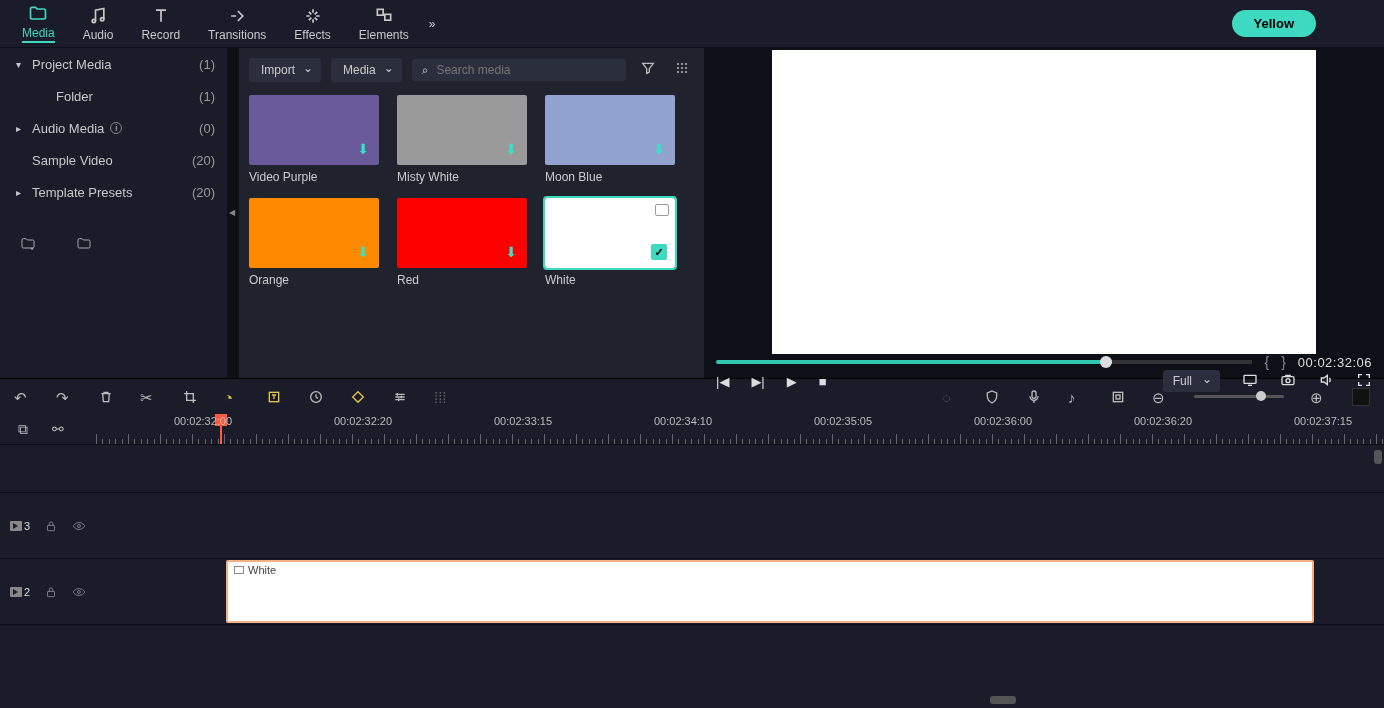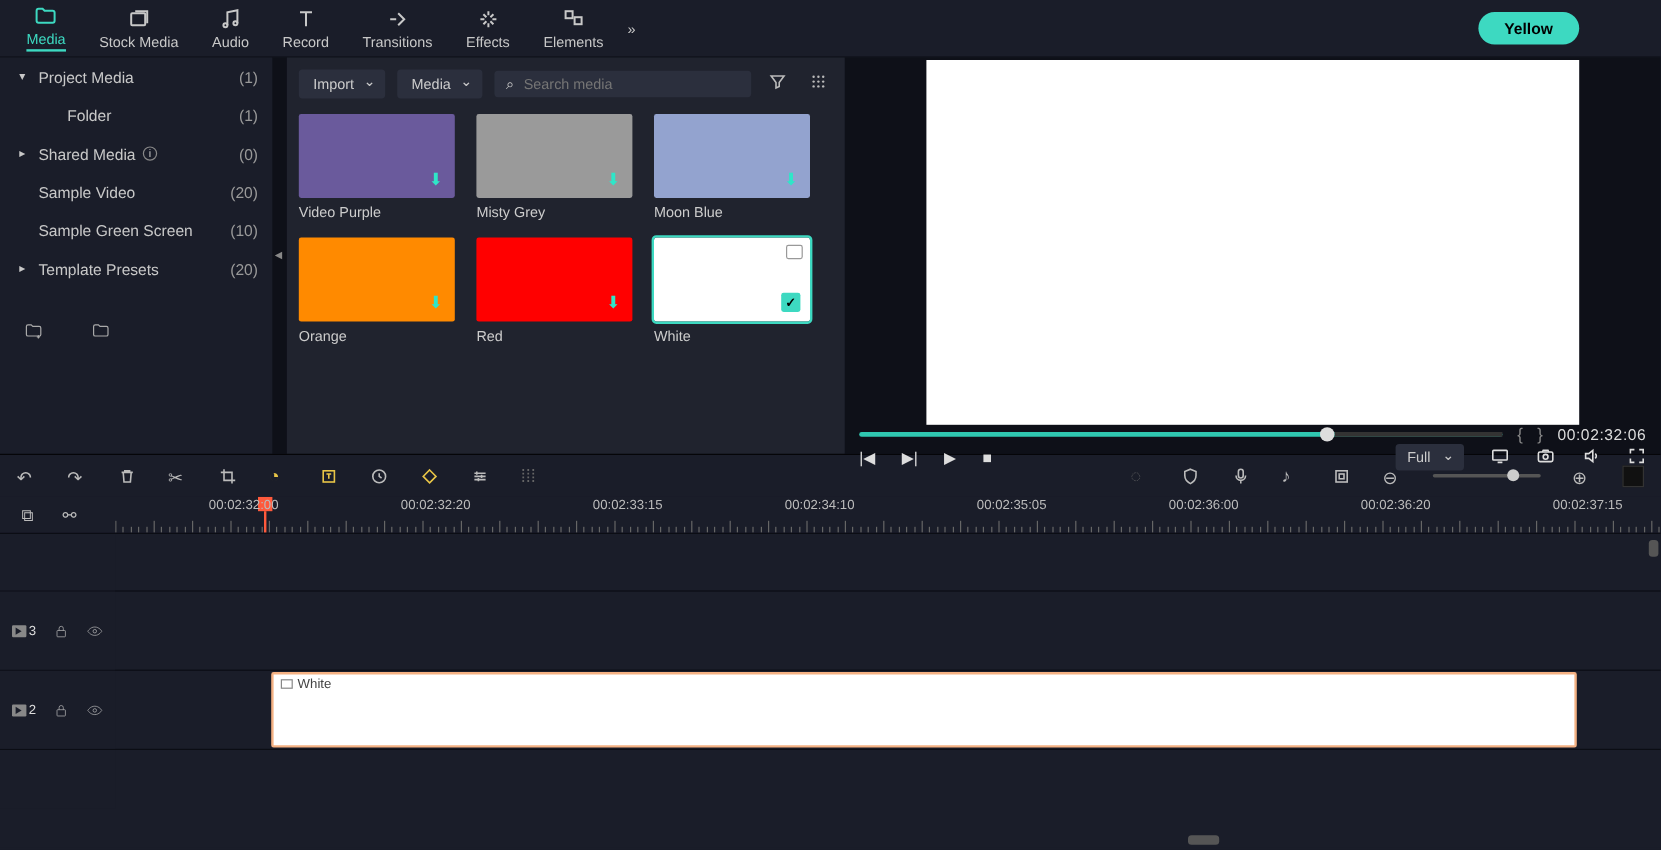--- a/index.html
+++ b/index.html
@@ -105,27 +105,20 @@
 
 <div class="top-tabs">
   <div class="tab active">
     <svg viewBox="0 0 24 24" fill="none" stroke="currentColor" stroke-width="2">
         <path d="M3 6a2 2 0 012-2h4l2 2h8a2 2 0 012 2v8a2 2 0 01-2 2H5a2 2 0 01-2-2V6z"></path>
       </svg>
     <span class="lbl">Media</span>
   </div>
   <div class="tab">
     <svg viewBox="0 0 24 24" fill="none" stroke="currentColor" stroke-width="2">
-        <rect x="4" y="6" width="14" height="12" rx="1"></rect>
-        <path d="M8 4h12v12"></path>
-      </svg>
-    <span class="lbl">Stock Media</span>
-  </div>
-  <div class="tab">
-    <svg viewBox="0 0 24 24" fill="none" stroke="currentColor" stroke-width="2">
         <path d="M9 18V5l10-2v13"></path>
         <circle cx="7" cy="18" r="2"></circle>
         <circle cx="17" cy="16" r="2"></circle>
       </svg>
     <span class="lbl">Audio</span>
   </div>
   <div class="tab">
     <svg viewBox="0 0 24 24" fill="none" stroke="currentColor" stroke-width="2">
         <path d="M6 5h12M12 5v14"></path>
       </svg>
@@ -163,33 +156,28 @@
           <span>Project Media</span>
           <span class="count">(1)</span>
         </div>
         <div class="side-item child">
           <span class="arrow"></span>
           <span>Folder</span>
           <span class="count">(1)</span>
         </div>
         <div class="side-item">
           <span class="arrow">▸</span>
-          <span>Shared Media</span> 
+          <span>Audio Media</span> 
           <span style="margin-left:6px;border:1px solid #888;border-radius:50%;width:12px;height:12px;display:inline-flex;align-items:center;justify-content:center;font-size:9px">i</span>
           <span class="count">(0)</span>
         </div>
         <div class="side-item">
           <span class="arrow"></span>
           <span>Sample Video</span>
           <span class="count">(20)</span>
-        </div>
-        <div class="side-item">
-          <span class="arrow"></span>
-          <span>Sample Green Screen</span>
-          <span class="count">(10)</span>
         </div>
         <div class="side-item">
           <span class="arrow">▸</span>
           <span>Template Presets</span>
           <span class="count">(20)</span>
         </div>
       </div>
     <div class="side-footer">
       <svg viewBox="0 0 24 24">
           <path d="M3 6a2 2 0 012-2h4l2 2h8a2 2 0 012 2v8a2 2 0 01-2 2H5a2 2 0 01-2-2V6z" stroke-width="1.5"></path>
@@ -234,21 +222,21 @@
         <div class="swatch-wrap">
           <div class="swatch" style="background: rgb(106, 90, 156);">
             <span class="dl">⬇</span>
           </div>
           <div class="name">Video Purple</div>
         </div>
         <div class="swatch-wrap">
           <div class="swatch" style="background: rgb(154, 154, 154);">
             <span class="dl">⬇</span>
           </div>
-          <div class="name">Misty Grey</div>
+          <div class="name">Misty White</div>
         </div>
         <div class="swatch-wrap">
           <div class="swatch" style="background: rgb(147, 163, 207);">
             <span class="dl">⬇</span>
           </div>
           <div class="name">Moon Blue</div>
         </div>
         <div class="swatch-wrap">
           <div class="swatch" style="background: rgb(255, 138, 0);">
             <span class="dl">⬇</span>

